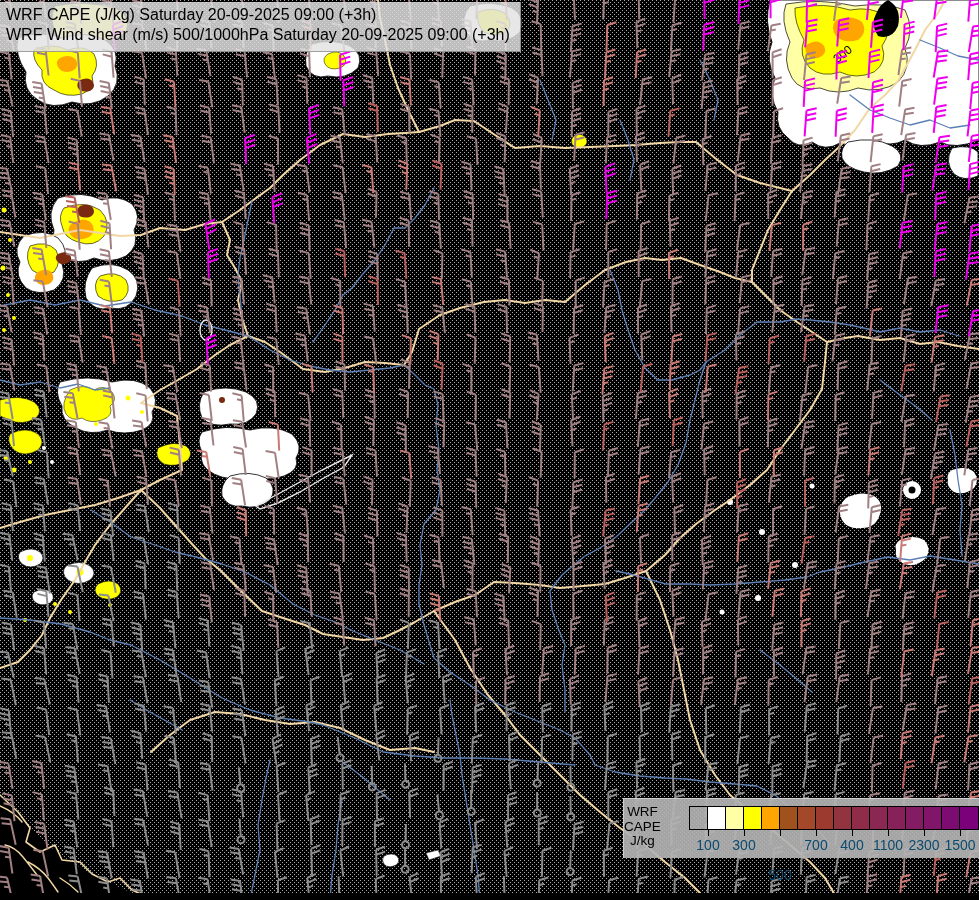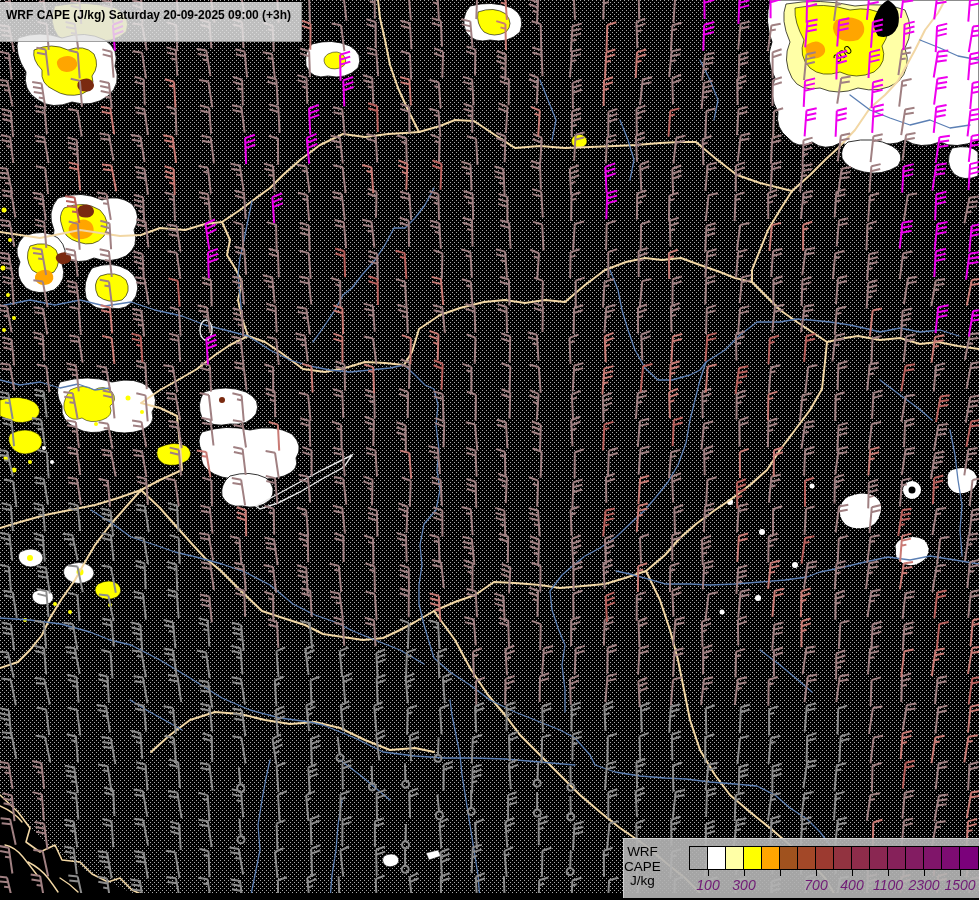--- a/index.html
+++ b/index.html
@@ -4,43 +4,42 @@
 <style>
   html,body{margin:0;padding:0;background:#222;}
   .stage{
     position:relative;width:979px;height:900px;overflow:hidden;
     background:#000;font-family:"Liberation Sans",sans-serif;
   }
   .stage svg{position:absolute;left:0;top:0;}
   .titlebox{
     position:absolute;left:0;top:2px;z-index:10;
     background:rgba(226,226,226,0.84);
-    color:#000;font-size:12px;line-height:20px;
-    padding:3px 10px 16px 6px;
+    color:#000;font-size:16px;line-height:20px;
+    padding:3px 10px 6px 6px;
     border-right:1px solid rgba(90,90,90,0.5);
     border-bottom:1px solid rgba(90,90,90,0.5);
     white-space:nowrap;
-    font-weight:bold;
   }
   .legend{
-    position:absolute;left:623px;top:838px;width:356px;height:60px;z-index:10;
+    position:absolute;left:623px;top:798px;width:356px;height:60px;z-index:10;
     background:rgba(179,179,179,0.92);
     color:#000;display:flex;
     border-left:1px solid rgba(230,230,230,0.6);
     border-top:1px solid rgba(230,230,230,0.6);
     box-sizing:border-box;
     gap:28px;
   }
   .legend-labels{width:49px;text-align:center;font-size:13.5px;line-height:14.5px;padding-top:6px;}
   .legend-bar-wrap{position:relative;margin-top:7px;}
   .legend-boxes{display:flex;width:288px;height:22px;border:1px solid #000;box-sizing:content-box;}
   .legend-box{width:18px;height:22px;box-sizing:border-box;border-right:1px solid #000;}
   .legend-box:last-child{border-right:none;}
   .legend-tick{position:absolute;top:23px;width:1px;height:7px;background:#000;}
-  .legend-tlabel{position:absolute;top:31px;font-size:14px;transform:translateX(-50%);color:#701a75;font-style:italic;}
+  .legend-tlabel{position:absolute;top:31px;font-size:14px;transform:translateX(-50%);color:#0c4a6e;}
 </style>
 </head>
 <body>
 
 <div class="stage">
 
   <svg id="map-svg" width="979" height="900" viewBox="0 0 979 900">
     <defs>
       <pattern id="dots" width="4" height="4" patternUnits="userSpaceOnUse">
         <rect x="0" y="0" width="1" height="1" fill="#A8A8A8"></rect>
@@ -199,20 +198,21 @@
         <path d="M704.2,-7.1 L704.6,18.9 M704.2,-7.1 L714.2,-10.2 M704.3,-2.1 L714.2,-5.2 M704.4,2.9 L714.3,-0.2 M739.5,-2.1 L738.4,23.9 M739.5,-2.1 L749.6,-4.6 M739.2,2.9 L749.4,0.4 M739.0,7.9 L749.2,5.4 M770.5,-7.7 L770.6,18.3 M770.5,-7.7 L780.5,-10.8 M770.6,-2.7 L780.5,-5.8 M770.6,2.3 L780.6,-0.8 M807.1,-3.2 L806.6,22.8 M807.1,-3.2 L817.2,-6.0 M807.0,1.8 L817.1,-1.0 M806.9,6.8 L817.0,4.0 M869.4,-6.0 L866.9,19.8 M869.4,-6.0 L879.7,-8.1 M868.9,-1.1 L879.2,-3.1 M868.5,3.9 L878.7,1.9 M904.0,-7.8 L900.8,18.0 M904.0,-7.8 L914.3,-9.6 M903.4,-2.9 L913.7,-4.6 M902.8,2.1 L913.1,0.4 M937.5,-6.4 L934.2,19.4 M937.5,-6.4 L947.8,-8.1 M936.8,-1.4 L947.1,-3.1 M936.2,3.6 L946.5,1.8 M970.3,-4.3 L968.3,21.6 M970.3,-4.3 L980.5,-6.6 M969.9,0.6 L980.1,-1.6 M969.5,5.6 L979.8,3.4 M112.9,24.8 L114.9,50.7 M112.9,24.8 L122.7,21.0 M113.3,29.8 L123.0,26.0 M113.7,34.8 L123.4,31.0 M704.2,24.7 L703.3,50.6 M704.2,24.7 L714.3,22.0 M704.0,29.7 L714.1,27.0 M703.8,34.7 L713.9,32.0 M807.4,21.5 L805.2,47.4 M807.4,21.5 L817.6,19.4 M807.0,26.5 L817.2,24.4 M806.5,31.5 L816.8,29.4 M839.1,20.6 L837.2,46.5 M839.1,20.6 L849.3,18.3 M838.8,25.6 L849.0,23.3 M838.4,30.6 L848.6,28.3 M872.9,21.9 L871.0,47.8 M872.9,21.9 L883.1,19.6 M872.6,26.9 L882.8,24.6 M872.2,31.9 L882.4,29.6 M904.6,24.1 L903.5,50.1 M904.6,24.1 L914.7,21.6 M904.4,29.1 L914.5,26.5 M904.1,34.1 L914.3,31.5 M937.1,26.1 L935.7,52.1 M937.1,26.1 L947.3,23.6 M936.9,31.1 L947.0,28.6 M936.6,36.1 L946.7,33.6 M973.0,26.5 L968.8,52.1 M973.0,26.5 L983.3,25.1 M972.2,31.4 L982.5,30.1 M971.4,36.3 L981.7,35.0 M340.1,54.8 L340.6,80.8 M340.1,54.8 L350.1,51.6 M340.2,59.8 L350.2,56.6 M340.3,64.8 L350.3,61.6 M837.0,53.5 L836.4,79.5 M837.0,53.5 L847.1,50.8 M836.9,58.5 L847.0,55.8 M836.8,63.5 L846.8,60.8 M870.0,52.1 L868.5,78.0 M870.0,52.1 L880.1,49.6 M869.7,57.1 L879.9,54.6 M869.4,62.1 L879.6,59.6 M937.9,51.8 L933.7,77.5 M937.9,51.8 L948.3,50.5 M937.1,56.8 L947.5,55.4 M936.3,61.7 L946.7,60.3 M970.3,54.3 L968.2,80.2 M970.3,54.3 L980.5,52.1 M969.9,59.3 L980.1,57.1 M969.5,64.3 L979.7,62.1 M343.3,80.4 L344.3,106.4 M343.3,80.4 L353.2,77.0 M343.5,85.4 L353.4,82.0 M343.7,90.4 L353.6,87.0 M805.0,80.9 L803.7,106.9 M805.0,80.9 L815.1,78.4 M804.7,85.9 L814.9,83.4 M804.5,90.9 L814.6,88.4 M873.0,82.2 L871.6,108.1 M873.0,82.2 L883.1,79.7 M872.7,87.2 L882.9,84.7 M872.5,92.2 L882.6,89.7 M937.4,78.8 L934.1,104.6 M937.4,78.8 L947.7,77.1 M936.8,83.8 L947.1,82.1 M936.1,88.7 L946.4,87.0 M972.6,83.1 L970.2,109.0 M972.6,83.1 L982.8,81.0 M972.1,88.0 L982.4,86.0 M971.7,93.0 L981.9,90.9 M309.0,108.5 L310.3,134.4 M309.0,108.5 L318.8,104.9 M309.2,113.4 L319.1,109.9 M309.5,118.4 L319.3,114.9 M806.5,110.5 L804.6,136.4 M806.5,110.5 L816.7,108.2 M806.1,115.4 L816.3,113.2 M805.7,120.4 L815.9,118.2 M836.8,110.7 L835.6,136.7 M836.8,110.7 L846.9,108.2 M836.5,115.7 L846.7,113.2 M836.3,120.7 L846.4,118.1 M873.7,107.0 L872.2,132.9 M873.7,107.0 L883.8,104.5 M873.4,111.9 L883.5,109.5 M873.1,116.9 L883.3,114.5 M936.3,107.0 L933.7,132.8 M936.3,107.0 L946.6,105.0 M935.8,111.9 L946.1,110.0 M935.3,116.9 L945.6,114.9 M970.5,110.5 L967.5,136.3 M970.5,110.5 L980.8,108.7 M969.9,115.5 L980.2,113.7 M969.4,120.4 L979.6,118.6 M245.1,138.1 L246.1,164.1 M245.1,138.1 L254.9,134.7 M245.3,143.1 L255.1,139.7 M245.5,148.1 L255.3,144.7 M306.7,137.9 L309.2,163.7 M306.7,137.9 L316.4,133.9 M307.2,142.8 L316.9,138.9 M307.7,147.8 L317.3,143.8 M939.5,137.2 L935.7,162.9 M939.5,137.2 L949.9,135.7 M938.8,142.1 L949.1,140.6 M938.1,147.1 L948.4,145.6 M971.7,136.0 L968.8,161.9 M971.7,136.0 L982.0,134.2 M971.1,141.0 L981.4,139.1 M970.6,146.0 L980.9,144.1 M605.3,166.9 L606.6,192.8 M605.3,166.9 L615.2,163.4 M605.6,171.9 L615.4,168.4 M605.8,176.8 L615.7,173.4 M903.6,166.6 L902.2,192.6 M903.6,166.6 L913.7,164.1 M903.3,171.6 L913.5,169.1 M903.1,176.6 L913.2,174.1 M936.3,164.9 L932.4,190.6 M936.3,164.9 L946.6,163.4 M935.5,169.9 L945.9,168.4 M934.8,174.8 L945.1,173.3 M970.1,164.1 L968.5,190.1 M970.1,164.1 L980.2,161.7 M969.8,169.1 L979.9,166.7 M969.5,174.1 L979.6,171.7 M272.3,197.1 L274.2,223.1 M272.3,197.1 L282.1,193.4 M272.7,202.1 L282.4,198.4 M273.0,207.1 L282.8,203.4 M607.2,193.3 L606.3,219.2 M607.2,193.3 L617.3,190.6 M607.0,198.3 L617.1,195.6 M606.9,203.3 L617.0,200.6 M936.3,194.3 L935.1,220.3 M936.3,194.3 L946.4,191.8 M936.0,199.3 L946.2,196.8 M935.8,204.3 L945.9,201.8 M205.4,223.9 L209.3,249.6 M205.4,223.9 L214.9,219.5 M206.2,228.9 L215.6,224.4 M206.9,233.8 L216.4,229.4 M902.4,222.8 L899.7,248.7 M902.4,222.8 L912.7,220.9 M901.9,227.8 L912.2,225.9 M901.4,232.8 L911.7,230.8 M937.3,224.0 L934.6,249.9 M937.3,224.0 L947.5,222.1 M936.8,229.0 L947.0,227.0 M936.2,233.9 L946.5,232.0 M971.6,226.0 L969.3,251.9 M971.6,226.0 L981.8,223.9 M971.2,231.0 L981.4,228.9 M970.7,236.0 L981.0,233.8 M208.0,252.2 L208.8,278.2 M208.0,252.2 L217.9,248.9 M208.1,257.2 L218.1,253.9 M208.3,262.2 L218.2,258.9 M935.8,251.2 L934.3,277.1 M935.8,251.2 L946.0,248.7 M935.5,256.1 L945.7,253.7 M935.2,261.1 L945.4,258.7 M969.4,253.8 L966.0,279.6 M969.4,253.8 L979.8,252.1 M968.8,258.7 L979.1,257.1 M968.1,263.7 L978.4,262.0 M938.2,307.2 L935.5,333.1 M938.2,307.2 L948.5,305.3 M937.7,312.2 L948.0,310.3 M937.2,317.2 L947.4,315.2 M973.1,311.0 L968.8,336.6 M973.1,311.0 L983.5,309.7 M972.3,315.9 L982.7,314.6 M971.5,320.8 L981.8,319.5 M206.3,338.5 L208.0,364.4 M206.3,338.5 L216.0,334.8 M206.6,343.5 L216.4,339.8 M206.9,348.5 L216.7,344.8 " stroke="#EE00EE" stroke-width="2" fill="none"></path>
         <path d="M377.1,106.0 L377.8,132.0 M377.1,106.0 L368.1,103.3 M377.3,111.0 L368.2,108.3 M670.3,110.7 L668.5,136.6 M670.3,110.7 L679.5,108.4 M670.0,115.7 L675.0,114.5 M441.5,163.8 L440.5,189.8 M441.5,163.8 L432.6,160.5 M441.3,168.8 L432.4,165.5 M74.6,197.5 L79.3,223.0 M74.6,197.5 L65.2,196.2 M75.5,202.4 L66.1,201.1 M76.4,207.3 L67.0,206.0 M77.3,212.2 L72.1,211.6 M344.3,251.2 L345.1,277.2 M344.3,251.2 L335.2,248.5 M344.5,256.2 L335.4,253.5 M404.6,253.1 L406.4,279.1 M404.6,253.1 L395.5,250.7 M405.0,258.1 L399.9,256.8 M177.7,280.7 L179.7,306.6 M177.7,280.7 L168.5,278.4 M377.6,279.1 L377.9,305.1 M377.6,279.1 L368.5,276.2 M377.6,284.1 L368.6,281.2 M140.6,336.0 L142.4,361.9 M140.6,336.0 L131.4,333.6 M141.0,340.9 L131.8,338.6 M141.3,345.9 L136.3,344.7 M707.4,335.4 L705.4,361.3 M707.4,335.4 L716.6,333.1 M707.0,340.4 L716.2,338.1 M769.8,338.2 L768.5,364.2 M769.8,338.2 L779.0,335.7 M769.6,343.2 L774.6,341.8 M806.3,336.0 L804.1,361.9 M806.3,336.0 L815.5,333.8 M805.9,341.0 L815.1,338.8 M442.7,363.8 L441.5,389.7 M442.7,363.8 L433.9,360.3 M442.5,368.8 L433.6,365.3 M643.1,366.2 L640.6,392.1 M643.1,366.2 L652.4,364.1 M739.0,368.0 L735.6,393.8 M739.0,368.0 L748.3,366.2 M738.3,373.0 L747.6,371.2 M737.7,377.9 L747.0,376.1 M737.0,382.9 L742.1,382.0 M905.6,365.8 L901.2,391.4 M905.6,365.8 L915.0,364.3 M904.8,370.7 L914.2,369.3 M940.5,396.6 L936.0,422.2 M940.5,396.6 L949.8,395.2 M939.6,401.5 L949.0,400.1 M938.7,406.4 L948.1,405.0 M604.4,424.4 L603.1,450.4 M604.4,424.4 L613.5,421.9 M604.1,429.4 L609.2,428.1 M673.8,420.1 L672.7,446.1 M673.8,420.1 L682.9,417.5 M673.6,425.1 L682.7,422.5 M971.1,421.5 L966.4,447.0 M971.1,421.5 L980.5,420.1 M970.2,426.4 L979.6,425.1 M736.9,482.5 L737.3,508.5 M736.9,482.5 L745.8,479.3 M737.0,487.5 L745.9,484.3 M737.1,492.5 L746.0,489.3 M737.1,497.5 L742.1,495.8 M805.0,480.7 L805.0,506.7 M805.0,480.7 L814.0,477.7 M934.2,478.0 L932.9,504.0 M934.2,478.0 L943.3,475.5 M933.9,483.0 L943.1,480.5 M933.7,488.0 L938.7,486.7 M605.6,510.6 L603.2,536.5 M605.6,510.6 L614.9,508.5 M605.2,515.6 L614.4,513.4 M604.7,520.6 L613.9,518.4 M604.2,525.6 L609.3,524.4 M902.2,510.3 L898.2,536.0 M902.2,510.3 L911.5,508.7 M901.4,515.2 L910.8,513.6 M900.7,520.2 L910.0,518.6 M899.9,525.1 L905.0,524.3 M805.1,538.0 L801.5,563.7 M805.1,538.0 L814.4,536.2 M804.4,542.9 L809.5,542.0 M605.6,595.9 L607.0,621.9 M605.6,595.9 L614.4,592.4 M605.9,600.9 L614.7,597.4 M606.1,605.9 L615.0,602.4 M937.3,592.6 L934.3,618.4 M937.3,592.6 L946.6,590.6 M936.7,597.5 L946.0,595.6 M939.3,623.9 L936.7,649.8 M939.3,623.9 L948.6,621.9 M972.2,678.5 L968.7,704.3 M972.2,678.5 L981.5,676.8 M971.5,683.5 L980.8,681.7 M905.6,762.8 L902.8,788.7 M905.6,762.8 L914.8,760.8 M905.1,767.8 L914.3,765.7 M936.4,849.9 L933.7,875.8 M936.4,849.9 L945.7,847.9 M935.9,854.9 L945.2,852.8 M935.4,859.9 L940.5,858.8 " stroke="#B85F5B" stroke-width="2" fill="none"></path>
         <path d="M8.3,393.4 L12.7,419.0 M8.3,393.4 L-1.1,391.9 M9.2,398.3 L-0.2,396.9 M10.0,403.2 L4.9,402.5 M43.6,391.6 L46.8,417.4 M43.6,391.6 L34.3,389.8 M44.2,396.6 L34.9,394.7 M11.5,420.2 L14.0,446.1 M11.5,420.2 L2.3,418.1 M12.0,425.2 L2.8,423.1 M41.2,419.8 L44.9,445.5 M41.2,419.8 L31.9,418.1 M41.9,424.8 L32.6,423.1 M42.6,429.7 L37.5,428.8 M7.0,451.0 L12.8,476.4 M7.0,451.0 L-2.4,450.1 M8.1,455.9 L-1.3,455.0 M9.3,460.8 L4.1,460.3 M46.8,452.3 L48.7,478.2 M46.8,452.3 L37.6,450.0 M13.2,481.3 L16.5,507.1 M13.2,481.3 L3.9,479.5 M43.8,479.0 L48.0,504.7 M43.8,479.0 L34.4,477.5 M44.6,484.0 L35.2,482.5 M10.7,505.3 L12.9,531.2 M10.7,505.3 L1.5,503.1 M11.1,510.3 L1.9,508.1 M42.7,505.4 L44.9,531.3 M42.7,505.4 L33.5,503.2 M43.1,510.4 L33.9,508.1 M43.5,515.4 L38.5,514.2 M77.5,505.2 L80.1,531.0 M77.5,505.2 L68.3,503.1 M78.0,510.2 L68.8,508.1 M110.5,510.7 L113.1,536.5 M110.5,510.7 L101.2,508.6 M111.0,515.6 L101.7,513.6 M111.5,520.6 L102.2,518.6 M144.8,506.2 L148.8,531.9 M144.8,506.2 L135.5,504.6 M145.6,511.1 L136.2,509.6 M177.0,505.6 L178.5,531.5 M177.0,505.6 L167.9,503.1 M177.3,510.6 L168.2,508.1 M9.4,534.7 L12.2,560.5 M9.4,534.7 L0.2,532.7 M10.0,539.7 L0.7,537.7 M10.5,544.6 L5.4,543.6 M42.8,535.7 L44.8,561.6 M42.8,535.7 L33.6,533.4 M43.2,540.7 L34.0,538.3 M43.5,545.6 L38.5,544.4 M72.3,534.9 L77.7,560.4 M72.3,534.9 L62.9,533.8 M73.4,539.8 L63.9,538.7 M74.4,544.7 L69.2,544.2 M110.9,535.2 L113.6,561.0 M110.9,535.2 L101.6,533.2 M111.4,540.2 L102.1,538.1 M143.8,538.5 L148.0,564.2 M143.8,538.5 L134.5,537.0 M178.7,537.7 L179.7,563.7 M178.7,537.7 L169.6,535.1 M9.0,566.9 L11.1,592.9 M9.0,566.9 L-0.2,564.6 M9.4,571.9 L4.4,570.7 M46.0,567.8 L49.8,593.5 M46.0,567.8 L36.7,566.2 M46.8,572.8 L37.4,571.1 M47.5,577.7 L38.1,576.1 M77.5,566.6 L82.8,592.1 M77.5,566.6 L68.1,565.5 M111.0,567.1 L115.8,592.7 M111.0,567.1 L101.6,565.8 M144.5,563.2 L145.7,589.2 M144.5,563.2 L135.4,560.7 M144.7,568.2 L135.6,565.7 M176.3,564.5 L177.3,590.5 M176.3,564.5 L167.2,561.9 M176.5,569.5 L167.4,566.9 M12.7,592.2 L16.8,617.9 M12.7,592.2 L3.4,590.7 M13.5,597.2 L4.1,595.6 M46.3,591.2 L48.5,617.1 M46.3,591.2 L37.0,589.0 M46.7,596.1 L37.5,593.9 M77.4,595.1 L79.5,621.0 M77.4,595.1 L68.2,592.9 M108.4,595.6 L113.6,621.1 M108.4,595.6 L99.0,594.4 M142.9,593.7 L146.0,619.6 M142.9,593.7 L133.6,591.8 M143.5,598.7 L134.2,596.8 M176.7,592.1 L178.7,618.0 M176.7,592.1 L167.6,589.8 M177.1,597.1 L167.9,594.8 M10.9,624.4 L14.1,650.2 M10.9,624.4 L1.6,622.6 M11.5,629.4 L2.2,627.5 M12.1,634.4 L2.8,632.5 M43.9,622.8 L46.2,648.7 M43.9,622.8 L34.6,620.6 M72.9,624.1 L77.4,649.7 M72.9,624.1 L63.5,622.7 M73.8,629.1 L68.6,628.3 M111.2,620.5 L113.8,646.3 M111.2,620.5 L101.9,618.4 M111.7,625.5 L102.4,623.4 M140.4,624.8 L142.2,650.7 M140.4,624.8 L131.2,622.4 M140.7,629.7 L131.5,627.4 M141.1,634.7 L131.9,632.4 M141.4,639.7 L136.4,638.5 M172.9,622.2 L175.4,648.1 M172.9,622.2 L163.6,620.1 M173.4,627.2 L164.1,625.0 M173.8,632.1 L168.8,631.0 M207.8,620.6 L209.3,646.5 M207.8,620.6 L198.7,618.1 M208.1,625.6 L199.0,623.1 M208.4,630.6 L203.4,629.2 M241.1,624.9 L243.6,650.8 M241.1,624.9 L231.9,622.8 M241.6,629.9 L232.3,627.8 M242.0,634.9 L232.8,632.7 M242.5,639.9 L237.4,638.7 M309.8,623.2 L312.2,649.1 M309.8,623.2 L300.6,621.1 M408.8,622.9 L407.9,648.9 M408.8,622.9 L399.9,619.6 M438.1,623.0 L439.4,649.0 M438.1,623.0 L429.0,620.4 M438.4,628.0 L433.3,626.6 M7.9,652.4 L13.8,677.7 M7.9,652.4 L-1.6,651.5 M9.0,657.3 L3.8,656.8 M44.0,648.2 L46.2,674.1 M44.0,648.2 L34.8,646.0 M44.4,653.2 L35.2,651.0 M74.8,648.3 L79.7,673.9 M74.8,648.3 L65.4,647.1 M75.7,653.3 L66.3,652.0 M76.7,658.2 L71.5,657.5 M110.5,652.3 L112.5,678.3 M110.5,652.3 L101.3,650.0 M141.3,651.8 L146.0,677.3 M141.3,651.8 L132.0,650.4 M142.2,656.7 L137.1,656.0 M173.0,650.2 L176.6,675.9 M173.0,650.2 L163.7,648.4 M173.7,655.1 L164.4,653.4 M174.4,660.1 L169.2,659.2 M206.1,652.4 L209.6,678.2 M206.1,652.4 L196.8,650.6 M206.8,657.4 L201.6,656.4 M240.5,648.3 L242.4,674.2 M240.5,648.3 L231.3,645.9 M240.9,653.3 L231.7,650.9 M241.2,658.3 L236.2,657.0 M276.5,651.1 L278.5,677.0 M276.5,651.1 L285.2,647.4 M305.3,649.1 L308.6,674.9 M305.3,649.1 L313.9,645.0 M305.9,654.1 L314.5,650.0 M306.6,659.1 L311.3,656.9 M339.7,651.2 L342.2,677.0 M339.7,651.2 L348.3,647.3 M340.2,656.1 L344.9,654.1 M376.3,652.9 L377.7,678.9 M376.3,652.9 L385.1,649.5 M376.6,657.9 L385.4,654.4 M376.9,662.9 L385.7,659.4 M406.9,652.1 L406.0,678.1 M406.9,652.1 L415.9,649.4 M406.7,657.1 L411.7,655.7 M438.1,652.1 L439.3,678.0 M438.1,652.1 L446.9,648.7 M438.3,657.1 L443.2,655.2 M10.7,679.7 L15.9,705.2 M10.7,679.7 L1.3,678.5 M44.3,679.1 L49.8,704.5 M44.3,679.1 L34.9,678.0 M45.3,683.9 L35.9,682.9 M76.6,677.0 L78.6,702.9 M76.6,677.0 L67.3,674.7 M76.9,682.0 L67.7,679.7 M77.3,687.0 L72.3,685.8 M107.5,676.8 L108.9,702.7 M107.5,676.8 L98.3,674.3 M107.8,681.8 L98.6,679.3 M108.0,686.8 L103.0,685.4 M142.9,677.6 L147.5,703.2 M142.9,677.6 L133.6,676.2 M143.8,682.5 L134.4,681.2 M177.5,676.5 L181.2,702.2 M177.5,676.5 L168.1,674.8 M178.2,681.4 L168.9,679.7 M208.2,682.1 L212.3,707.7 M208.2,682.1 L198.8,680.5 M209.0,687.0 L199.6,685.5 M209.7,691.9 L200.4,690.4 M241.0,678.9 L245.0,704.6 M241.0,678.9 L231.6,677.3 M241.8,683.9 L232.4,682.3 M274.8,680.3 L276.4,706.2 M274.8,680.3 L283.6,676.7 M275.1,685.3 L280.0,683.4 M310.6,680.1 L311.6,706.0 M310.6,680.1 L319.5,676.7 M343.1,677.1 L345.2,703.0 M343.1,677.1 L351.8,673.3 M343.5,682.1 L352.2,678.3 M376.6,678.3 L377.8,704.3 M376.6,678.3 L385.4,674.9 M376.8,683.3 L385.7,679.9 M405.6,677.4 L407.9,703.3 M405.6,677.4 L414.3,673.7 M406.1,682.4 L414.8,678.6 M406.5,687.4 L411.3,685.4 M442.8,677.3 L444.8,703.2 M442.8,677.3 L451.5,673.6 M443.2,682.3 L451.9,678.6 M8.8,710.3 L11.2,736.1 M8.8,710.3 L-0.5,708.1 M9.2,715.2 L-0.0,713.1 M9.7,720.2 L0.4,718.1 M10.1,725.2 L5.1,724.1 M46.1,709.4 L49.2,735.2 M46.1,709.4 L36.8,707.5 M76.9,709.7 L80.3,735.4 M76.9,709.7 L67.6,707.8 M106.1,706.6 L110.0,732.3 M106.1,706.6 L96.7,705.0 M106.8,711.6 L97.5,710.0 M107.6,716.5 L102.5,715.7 M143.8,705.7 L146.2,731.6 M143.8,705.7 L134.5,703.5 M144.2,710.7 L135.0,708.5 M172.9,708.1 L175.9,733.9 M172.9,708.1 L163.6,706.2 M173.5,713.1 L168.4,712.1 M209.5,705.8 L212.2,731.7 M209.5,705.8 L200.2,703.8 M210.0,710.8 L200.7,708.7 M241.9,710.3 L245.3,736.0 M241.9,710.3 L232.5,708.5 M242.5,715.2 L233.2,713.4 M243.2,720.2 L233.8,718.4 M275.6,710.0 L277.9,735.9 M275.6,710.0 L284.3,706.3 M276.0,715.0 L284.7,711.2 M276.5,720.0 L285.2,716.2 M306.3,705.4 L309.1,731.2 M306.3,705.4 L314.9,701.4 M306.8,710.4 L315.5,706.4 M307.4,715.3 L312.1,713.2 M340.7,705.2 L343.4,731.0 M340.7,705.2 L349.3,701.3 M341.2,710.2 L349.8,706.2 M374.2,705.7 L376.4,731.6 M374.2,705.7 L382.9,702.0 M374.6,710.7 L383.3,706.9 M407.8,708.6 L407.1,734.6 M407.8,708.6 L416.9,705.8 M407.7,713.6 L412.6,712.1 M440.0,708.5 L441.6,734.4 M440.0,708.5 L448.8,705.0 M475.1,706.3 L476.2,732.3 M475.1,706.3 L483.9,703.0 M475.3,711.3 L484.1,708.0 M506.5,705.3 L506.6,731.3 M506.5,705.3 L515.5,702.3 M506.6,710.3 L515.6,707.3 M506.6,715.3 L511.5,713.7 M542.2,706.5 L542.9,732.5 M542.2,706.5 L551.2,703.3 M542.4,711.5 L551.3,708.3 M571.6,705.4 L571.5,731.4 M571.6,705.4 L580.6,702.4 M571.6,710.4 L580.6,707.4 M571.6,715.4 L576.5,713.8 M604.3,705.0 L605.5,730.9 M604.3,705.0 L613.1,701.5 M604.5,709.9 L613.4,706.5 M604.7,714.9 L609.6,713.1 M640.9,706.2 L641.8,732.1 M640.9,706.2 L649.7,702.8 M641.0,711.1 L649.9,707.8 M670.8,706.7 L669.3,732.7 M670.8,706.7 L680.0,704.2 M670.5,711.7 L679.7,709.2 M670.2,716.7 L675.3,715.4 M705.8,708.5 L706.3,734.5 M705.8,708.5 L714.7,705.3 M740.8,707.2 L739.8,733.2 M740.8,707.2 L749.9,704.5 M740.6,712.2 L749.7,709.5 M769.1,709.4 L769.1,735.4 M769.1,709.4 L778.1,706.4 M769.1,714.4 L774.1,712.8 M806.8,705.7 L804.7,731.6 M806.8,705.7 L816.0,703.4 M806.4,710.7 L815.6,708.4 M838.2,708.5 L837.5,734.5 M838.2,708.5 L847.2,705.8 M11.3,733.3 L16.4,758.8 M11.3,733.3 L1.9,732.2 M12.3,738.2 L2.8,737.1 M45.0,736.9 L50.3,762.4 M45.0,736.9 L35.6,735.8 M75.9,736.5 L78.0,762.4 M75.9,736.5 L66.7,734.2 M76.3,741.5 L71.2,740.3 M110.9,738.4 L115.3,764.0 M110.9,738.4 L101.5,737.0 M111.8,743.3 L102.4,741.9 M112.6,748.3 L103.2,746.8 M140.4,733.2 L142.3,759.1 M140.4,733.2 L131.2,730.8 M140.8,738.2 L131.6,735.8 M141.1,743.2 L136.1,741.9 M173.9,738.0 L176.1,763.9 M173.9,738.0 L164.6,735.8 M174.3,743.0 L169.2,741.8 M211.7,736.1 L212.2,762.1 M211.7,736.1 L202.7,733.2 M211.8,741.1 L202.8,738.2 M241.4,737.8 L245.5,763.5 M241.4,737.8 L232.1,736.3 M272.5,738.7 L276.4,764.4 M272.5,738.7 L281.0,734.4 M273.3,743.7 L281.7,739.4 M274.0,748.6 L282.5,744.3 M274.8,753.6 L279.4,751.2 M310.9,738.9 L311.9,764.9 M310.9,738.9 L319.7,735.6 M311.1,743.9 L319.9,740.6 M311.3,748.9 L320.2,745.6 M337.7,736.9 L339.7,754.8 M343.5,757.4 A3.5,3.5 0 1 0 336.5,758.1 A3.5,3.5 0 1 0 343.5,757.4 M376.1,734.5 L379.3,760.3 M376.1,734.5 L384.7,730.4 M376.7,739.4 L385.3,735.4 M409.9,735.4 L411.0,761.3 M409.9,735.4 L418.8,732.0 M410.1,740.4 L419.0,737.0 M438.6,737.4 L438.0,755.3 M441.4,758.5 A3.5,3.5 0 1 0 434.4,758.2 A3.5,3.5 0 1 0 441.4,758.5 M472.8,737.7 L471.8,763.6 M472.8,737.7 L481.9,735.0 M472.6,742.7 L477.6,741.2 M508.9,735.2 L509.9,761.2 M508.9,735.2 L517.8,731.9 M509.1,740.2 L518.0,736.9 M542.1,737.4 L541.6,763.4 M542.1,737.4 L551.1,734.6 M572.7,734.5 L572.4,760.5 M572.7,734.5 L581.7,731.6 M572.6,739.5 L581.7,736.6 M572.6,744.5 L577.5,743.0 M607.8,736.5 L607.4,762.5 M607.8,736.5 L616.9,733.7 M639.5,736.4 L640.3,762.4 M639.5,736.4 L648.4,733.1 M672.0,734.5 L672.3,760.5 M672.0,734.5 L681.0,731.4 M672.0,739.5 L681.0,736.4 M705.3,737.3 L705.3,763.3 M705.3,737.3 L714.3,734.3 M740.0,738.1 L737.4,763.9 M740.0,738.1 L749.2,736.0 M770.8,738.0 L768.5,763.9 M770.8,738.0 L780.1,735.9 M770.4,743.0 L775.5,741.9 M807.2,736.1 L806.6,762.1 M807.2,736.1 L816.3,733.3 M807.1,741.1 L816.2,738.3 M840.7,736.2 L839.3,762.1 M840.7,736.2 L849.8,733.6 M840.4,741.2 L849.6,738.6 M74.2,767.4 L77.8,793.1 M74.2,767.4 L64.8,765.7 M74.8,772.3 L65.5,770.6 M75.5,777.3 L66.2,775.6 M76.2,782.2 L71.1,781.3 M107.6,766.2 L111.6,791.9 M107.6,766.2 L98.2,764.6 M108.4,771.2 L103.2,770.3 M145.5,764.5 L147.5,790.4 M145.5,764.5 L136.3,762.2 M145.9,769.5 L136.7,767.2 M178.2,762.0 L179.9,788.0 M178.2,762.0 L169.0,759.6 M178.5,767.0 L169.3,764.6 M209.3,764.8 L212.5,790.6 M209.3,764.8 L200.1,763.0 M210.0,769.8 L200.7,767.9 M238.8,767.4 L240.5,785.4 M244.2,788.0 A3.5,3.5 0 1 0 237.3,788.7 A3.5,3.5 0 1 0 244.2,788.0 M276.6,766.3 L278.4,792.2 M276.6,766.3 L285.4,762.7 M308.3,767.5 L309.8,793.4 M308.3,767.5 L317.1,763.9 M308.6,772.5 L317.4,768.9 M308.9,777.4 L317.7,773.9 M342.4,763.4 L342.8,789.4 M342.4,763.4 L351.4,760.3 M342.5,768.4 L351.5,765.3 M371.7,765.9 L372.2,783.9 M375.8,786.8 A3.5,3.5 0 1 0 368.8,787.0 A3.5,3.5 0 1 0 375.8,786.8 M404.9,763.3 L405.5,781.3 M409.1,784.2 A3.5,3.5 0 1 0 402.1,784.4 A3.5,3.5 0 1 0 409.1,784.2 M443.7,764.7 L443.5,790.7 M443.7,764.7 L452.7,761.8 M443.6,769.7 L452.7,766.8 M472.6,767.5 L472.1,793.5 M472.6,767.5 L481.7,764.6 M472.5,772.5 L481.6,769.6 M472.4,777.5 L481.5,774.6 M472.3,782.5 L477.3,781.0 M508.9,763.4 L510.8,789.3 M508.9,763.4 L517.7,759.7 M509.3,768.4 L518.1,764.7 M538.2,762.2 L537.4,780.2 M540.7,783.4 A3.5,3.5 0 1 0 533.7,783.0 A3.5,3.5 0 1 0 540.7,783.4 M570.4,766.2 L570.8,784.2 M574.4,787.1 A3.5,3.5 0 1 0 567.4,787.3 A3.5,3.5 0 1 0 574.4,787.1 M606.9,764.1 L605.0,790.0 M606.9,764.1 L616.1,761.8 M606.5,769.1 L615.7,766.8 M636.4,762.0 L637.1,787.9 M636.4,762.0 L645.3,758.7 M636.6,767.0 L645.5,763.7 M636.7,772.0 L641.6,770.2 M672.9,765.7 L673.4,791.7 M672.9,765.7 L681.8,762.5 M708.4,764.7 L705.7,790.6 M708.4,764.7 L717.6,762.7 M707.9,769.7 L717.1,767.6 M739.3,767.3 L738.6,793.3 M739.3,767.3 L748.4,764.5 M739.1,772.3 L748.2,769.5 M739.0,777.3 L748.1,774.5 M772.5,766.6 L772.3,792.6 M772.5,766.6 L781.6,763.7 M772.5,771.6 L781.5,768.7 M772.4,776.6 L781.5,773.7 M807.2,762.2 L803.4,787.9 M807.2,762.2 L816.5,760.6 M806.4,767.2 L815.8,765.5 M836.8,765.5 L834.5,791.4 M836.8,765.5 L846.0,763.3 M836.3,770.5 L841.4,769.4 M76.0,793.8 L78.4,819.7 M76.0,793.8 L66.7,791.6 M76.4,798.8 L71.4,797.6 M113.2,790.1 L114.4,816.0 M113.2,790.1 L104.0,787.5 M113.4,795.1 L104.3,792.5 M142.9,791.0 L147.3,816.6 M142.9,791.0 L133.6,789.5 M143.8,795.9 L134.4,794.5 M177.3,792.5 L181.6,818.2 M177.3,792.5 L168.0,791.0 M178.2,797.5 L168.8,796.0 M207.6,795.1 L209.5,821.1 M207.6,795.1 L198.4,792.8 M208.0,800.1 L202.9,798.9 M241.0,791.4 L243.2,817.3 M241.0,791.4 L231.7,789.2 M241.4,796.4 L232.2,794.2 M241.8,801.4 L236.7,800.2 M278.0,794.8 L279.6,820.8 M278.0,794.8 L286.8,791.3 M306.1,795.1 L308.4,821.0 M306.1,795.1 L314.8,791.3 M306.5,800.1 L311.3,798.1 M340.6,794.2 L340.2,820.2 M340.6,794.2 L349.7,791.3 M340.5,799.2 L345.5,797.7 M376.6,793.1 L377.0,819.1 M376.6,793.1 L385.6,789.9 M376.7,798.1 L385.6,794.9 M409.2,791.7 L410.1,817.7 M409.2,791.7 L418.1,788.4 M409.4,796.7 L418.3,793.4 M437.4,794.5 L439.1,812.4 M442.8,815.0 A3.5,3.5 0 1 0 435.9,815.7 A3.5,3.5 0 1 0 442.8,815.0 M471.1,790.4 L471.2,808.4 M474.8,811.4 A3.5,3.5 0 1 0 467.8,811.5 A3.5,3.5 0 1 0 474.8,811.4 M508.1,795.1 L508.1,821.1 M508.1,795.1 L517.0,792.1 M508.1,800.1 L517.1,797.1 M508.1,805.1 L517.1,802.1 M537.1,791.9 L537.2,809.9 M540.8,812.9 A3.5,3.5 0 1 0 533.8,813.0 A3.5,3.5 0 1 0 540.8,812.9 M570.4,795.9 L570.8,813.9 M574.3,816.8 A3.5,3.5 0 1 0 567.3,817.0 A3.5,3.5 0 1 0 574.3,816.8 M608.3,792.3 L608.3,818.3 M608.3,792.3 L617.3,789.3 M608.3,797.3 L617.3,794.3 M635.6,791.3 L637.0,817.2 M635.6,791.3 L644.4,787.8 M635.9,796.3 L644.7,792.8 M636.1,801.3 L641.0,799.4 M675.7,791.9 L672.8,817.8 M675.7,791.9 L685.0,790.0 M675.2,796.9 L684.4,794.9 M707.0,790.9 L706.1,816.9 M707.0,790.9 L716.1,788.2 M706.8,795.9 L715.9,793.2 M735.7,795.1 L734.7,821.0 M735.7,795.1 L744.8,792.4 M735.5,800.1 L740.5,798.6 M771.4,794.9 L768.0,820.7 M771.4,794.9 L780.7,793.2 M770.8,799.9 L775.9,799.0 M804.3,793.8 L801.2,819.7 M804.3,793.8 L813.6,792.0 M803.7,798.8 L808.8,797.8 M835.7,794.3 L834.0,820.3 M835.7,794.3 L844.9,791.9 M835.4,799.3 L840.4,798.0 M73.7,821.5 L77.2,847.3 M73.7,821.5 L64.3,819.7 M74.3,826.4 L65.0,824.7 M75.0,831.4 L69.9,830.5 M111.5,821.3 L113.3,847.2 M111.5,821.3 L102.4,818.9 M111.9,826.3 L102.7,823.9 M143.2,820.0 L148.1,845.6 M143.2,820.0 L133.8,818.8 M144.2,824.9 L134.8,823.7 M179.2,824.1 L180.7,850.0 M179.2,824.1 L170.1,821.6 M179.5,829.1 L170.4,826.5 M179.8,834.0 L170.6,831.5 M207.8,821.3 L211.7,847.0 M207.8,821.3 L198.5,819.7 M208.6,826.3 L199.2,824.6 M239.5,818.8 L240.8,836.8 M244.5,839.5 A3.5,3.5 0 1 0 237.5,840.0 A3.5,3.5 0 1 0 244.5,839.5 M276.6,823.4 L277.5,849.4 M276.6,823.4 L285.4,820.1 M310.6,819.1 L311.4,845.1 M310.6,819.1 L319.5,815.8 M310.7,824.1 L319.6,820.8 M342.5,819.9 L342.3,845.9 M342.5,819.9 L351.5,816.9 M342.5,824.9 L351.5,821.9 M374.9,821.3 L374.9,847.3 M374.9,821.3 L383.9,818.3 M374.9,826.3 L383.9,823.3 M405.9,823.9 L405.5,841.9 M409.0,844.9 A3.5,3.5 0 1 0 402.0,844.8 A3.5,3.5 0 1 0 409.0,844.9 M439.6,822.4 L441.3,848.3 M439.6,822.4 L448.3,818.8 M439.9,827.3 L444.7,825.4 M475.1,823.0 L477.0,848.9 M475.1,823.0 L483.9,819.4 M505.4,821.6 L507.3,847.5 M505.4,821.6 L514.2,818.0 M505.8,826.6 L514.6,823.0 M506.1,831.6 L511.0,829.6 M538.7,819.3 L538.8,845.3 M538.7,819.3 L547.7,816.2 M538.8,824.3 L547.7,821.2 M538.8,829.3 L543.7,827.6 M574.5,824.3 L573.0,850.2 M574.5,824.3 L583.7,821.8 M574.2,829.3 L583.4,826.8 M574.0,834.3 L583.1,831.8 M609.5,823.3 L607.1,849.2 M609.5,823.3 L618.7,821.1 M636.2,823.2 L637.1,849.2 M636.2,823.2 L645.1,819.9 M636.4,828.2 L641.3,826.5 M671.3,819.8 L671.4,845.8 M671.3,819.8 L680.3,816.8 M671.3,824.8 L680.3,821.8 M671.4,829.8 L676.3,828.2 M705.8,824.1 L706.0,850.1 M705.8,824.1 L714.8,821.0 M705.9,829.1 L714.9,826.0 M705.9,834.1 L714.9,831.0 M736.7,820.3 L733.9,846.1 M736.7,820.3 L746.0,818.3 M736.2,825.3 L745.4,823.2 M735.6,830.2 L740.7,829.2 M771.5,818.6 L770.4,844.6 M771.5,818.6 L780.7,816.0 M771.3,823.6 L780.4,821.0 M802.3,819.6 L800.8,845.5 M802.3,819.6 L811.5,817.1 M802.0,824.6 L811.2,822.1 M801.7,829.6 L806.8,828.3 M837.8,819.8 L835.2,845.6 M837.8,819.8 L847.1,817.7 M837.3,824.7 L846.6,822.7 M836.8,829.7 L841.9,828.6 M73.6,848.4 L76.8,874.2 M73.6,848.4 L64.3,846.5 M74.2,853.3 L64.9,851.5 M74.8,858.3 L69.7,857.3 M107.1,852.6 L111.7,878.2 M107.1,852.6 L97.7,851.3 M107.9,857.5 L98.6,856.2 M108.8,862.4 L99.4,861.1 M109.7,867.4 L104.6,866.7 M143.6,852.7 L147.9,878.3 M143.6,852.7 L134.2,851.2 M144.4,857.6 L135.0,856.2 M145.2,862.6 L135.9,861.1 M175.2,852.3 L179.5,877.9 M175.2,852.3 L165.8,850.8 M208.5,851.3 L209.5,877.3 M208.5,851.3 L199.4,848.7 M208.7,856.3 L203.7,854.9 M238.8,848.9 L243.1,874.5 M238.8,848.9 L229.5,847.4 M239.7,853.8 L230.3,852.3 M240.5,858.7 L235.3,858.0 M275.0,852.0 L277.5,877.8 M275.0,852.0 L283.6,848.1 M311.2,848.6 L312.0,874.6 M311.2,848.6 L320.1,845.3 M311.4,853.6 L320.3,850.3 M340.4,850.5 L343.2,876.3 M340.4,850.5 L349.1,846.5 M376.1,849.8 L376.7,875.8 M376.1,849.8 L385.0,846.6 M376.2,854.8 L385.2,851.6 M405.0,848.3 L405.2,866.3 M408.7,869.3 A3.5,3.5 0 1 0 401.7,869.4 A3.5,3.5 0 1 0 408.7,869.3 M440.5,852.2 L442.0,878.1 M440.5,852.2 L449.3,848.7 M440.7,857.2 L449.6,853.7 M441.0,862.2 L449.8,858.6 M472.7,847.2 L471.6,873.2 M472.7,847.2 L481.8,844.6 M472.5,852.2 L481.6,849.6 M472.3,857.2 L477.3,855.8 M504.4,850.9 L506.7,876.8 M504.4,850.9 L513.1,847.2 M504.8,855.9 L509.6,853.9 M542.4,850.7 L541.9,876.7 M542.4,850.7 L551.4,847.8 M570.8,850.6 L570.2,868.6 M573.6,871.7 A3.5,3.5 0 1 0 566.6,871.5 A3.5,3.5 0 1 0 573.6,871.7 M603.8,850.7 L604.0,876.7 M603.8,850.7 L612.8,847.7 M603.9,855.7 L608.8,854.1 M638.2,850.9 L636.6,876.8 M638.2,850.9 L647.4,848.5 M637.9,855.9 L643.0,854.6 M671.9,851.8 L670.4,877.8 M671.9,851.8 L681.0,849.4 M671.6,856.8 L676.6,855.5 M707.6,851.7 L704.5,877.5 M707.6,851.7 L716.9,849.8 M739.4,848.9 L736.0,874.7 M739.4,848.9 L748.7,847.1 M738.7,853.9 L748.0,852.1 M738.1,858.8 L743.2,857.9 M774.2,848.5 L772.3,874.4 M774.2,848.5 L783.4,846.2 M773.9,853.5 L783.1,851.2 M802.0,848.7 L800.8,874.6 M802.0,848.7 L811.1,846.1 M801.8,853.6 L810.9,851.1 M801.6,858.6 L806.6,857.3 M839.3,848.5 L835.3,874.1 M839.3,848.5 L848.6,846.9 M838.5,853.4 L847.8,851.8 M77.7,876.6 L83.2,902.1 M77.7,876.6 L68.3,875.6 M78.8,881.5 L69.3,880.5 M106.9,878.5 L110.7,904.2 M106.9,878.5 L97.6,876.8 M107.6,883.4 L98.3,881.7 M108.4,888.4 L103.2,887.5 M139.8,880.9 L144.4,906.5 M139.8,880.9 L130.4,879.5 M140.7,885.8 L131.3,884.4 M141.6,890.7 L132.2,889.4 M142.4,895.7 L137.3,895.0 M175.9,878.2 L180.6,903.8 M175.9,878.2 L166.5,876.9 M176.8,883.2 L167.4,881.9 M207.6,879.3 L211.4,905.1 M207.6,879.3 L198.3,877.7 M208.3,884.3 L203.2,883.4 M240.0,881.1 L243.5,906.9 M240.0,881.1 L230.7,879.4 M240.7,886.1 L231.4,884.3 M241.3,891.0 L232.0,889.3 M242.0,896.0 L236.9,895.1 M277.9,880.3 L278.2,906.3 M277.9,880.3 L286.8,877.2 M307.2,877.8 L309.8,903.6 M307.2,877.8 L315.9,873.9 M307.7,882.7 L316.4,878.9 M308.2,887.7 L313.0,885.6 M338.6,876.4 L339.3,894.4 M342.9,897.3 A3.5,3.5 0 1 0 335.9,897.5 A3.5,3.5 0 1 0 342.9,897.3 M375.7,879.0 L376.8,904.9 M375.7,879.0 L384.6,875.6 M409.5,877.1 L412.3,902.9 M409.5,877.1 L418.1,873.1 M410.0,882.0 L418.7,878.1 M440.8,876.3 L441.1,902.3 M440.8,876.3 L449.8,873.2 M440.9,881.3 L449.8,878.2 M475.8,876.8 L477.1,902.7 M475.8,876.8 L484.6,873.3 M476.0,881.8 L484.9,878.3 M503.9,876.0 L504.4,894.0 M507.9,896.9 A3.5,3.5 0 1 0 500.9,897.1 A3.5,3.5 0 1 0 507.9,896.9 M539.2,880.3 L538.5,906.3 M539.2,880.3 L548.3,877.5 M539.1,885.3 L544.1,883.8 M572.3,880.5 L571.4,906.5 M572.3,880.5 L581.4,877.8 M572.2,885.5 L577.2,884.1 M609.1,880.3 L607.8,906.3 M609.1,880.3 L618.3,877.8 M638.7,878.9 L637.0,904.8 M638.7,878.9 L647.9,876.5 M638.4,883.9 L643.4,882.6 M674.7,879.8 L674.3,905.8 M674.7,879.8 L683.7,876.9 M708.4,879.7 L706.9,905.7 M708.4,879.7 L717.6,877.3 M736.6,880.3 L733.7,906.2 M736.6,880.3 L745.9,878.3 M736.1,885.3 L741.2,884.2 M771.7,881.2 L770.3,907.2 M771.7,881.2 L780.8,878.7 M771.4,886.2 L780.6,883.7 M771.1,891.2 L780.3,888.7 M806.6,877.2 L805.7,903.2 M806.6,877.2 L815.7,874.6 M806.4,882.2 L815.5,879.5 M840.0,878.2 L836.0,903.9 M840.0,878.2 L849.3,876.6 M839.2,883.2 L848.5,881.6 " stroke="#8C8C8C" stroke-width="2" fill="none"></path>
       </g>
 
     <rect x="0" y="893" width="979" height="7" fill="#000000"></rect>
   </svg>
 
   <div class="titlebox">
     <div>WRF CAPE (J/kg) Saturday 20-09-2025 09:00 (+3h)</div>
+    <div>WRF Wind shear (m/s) 500/1000hPa Saturday 20-09-2025 09:00 (+3h)</div>
   </div>
 
   <div class="legend">
     <div class="legend-labels">
       <div>WRF</div>
       <div>CAPE</div>
       <div>J/kg</div>
     </div>
     <div class="legend-bar-wrap">
       <div class="legend-boxes" id="legend-boxes">

